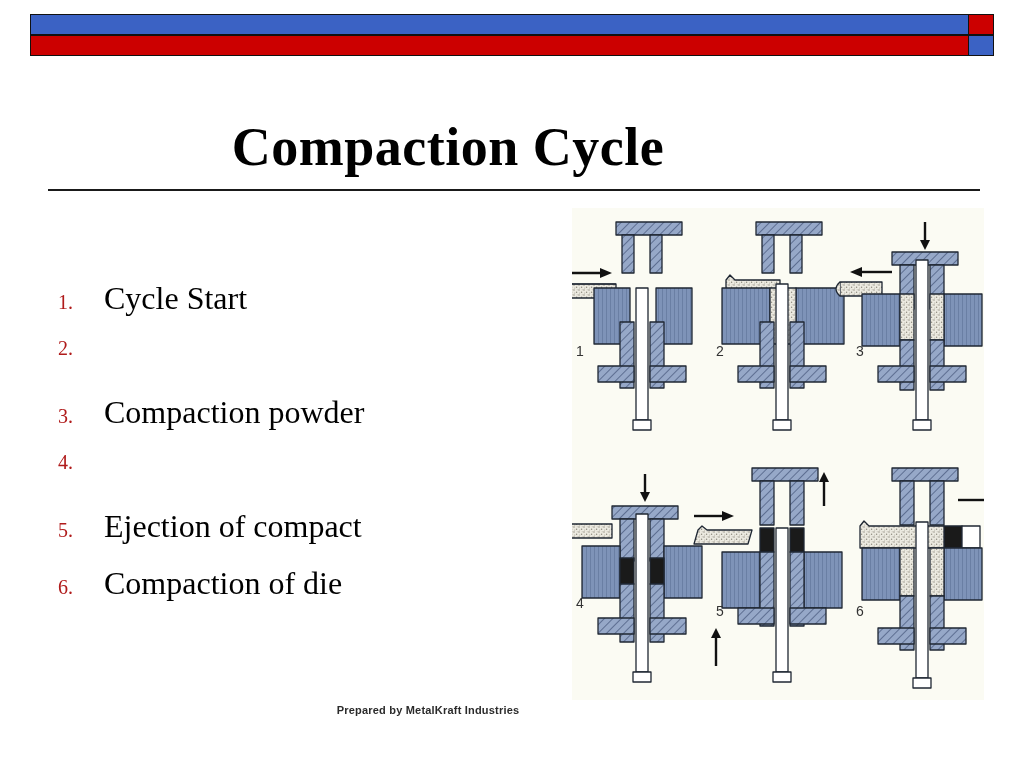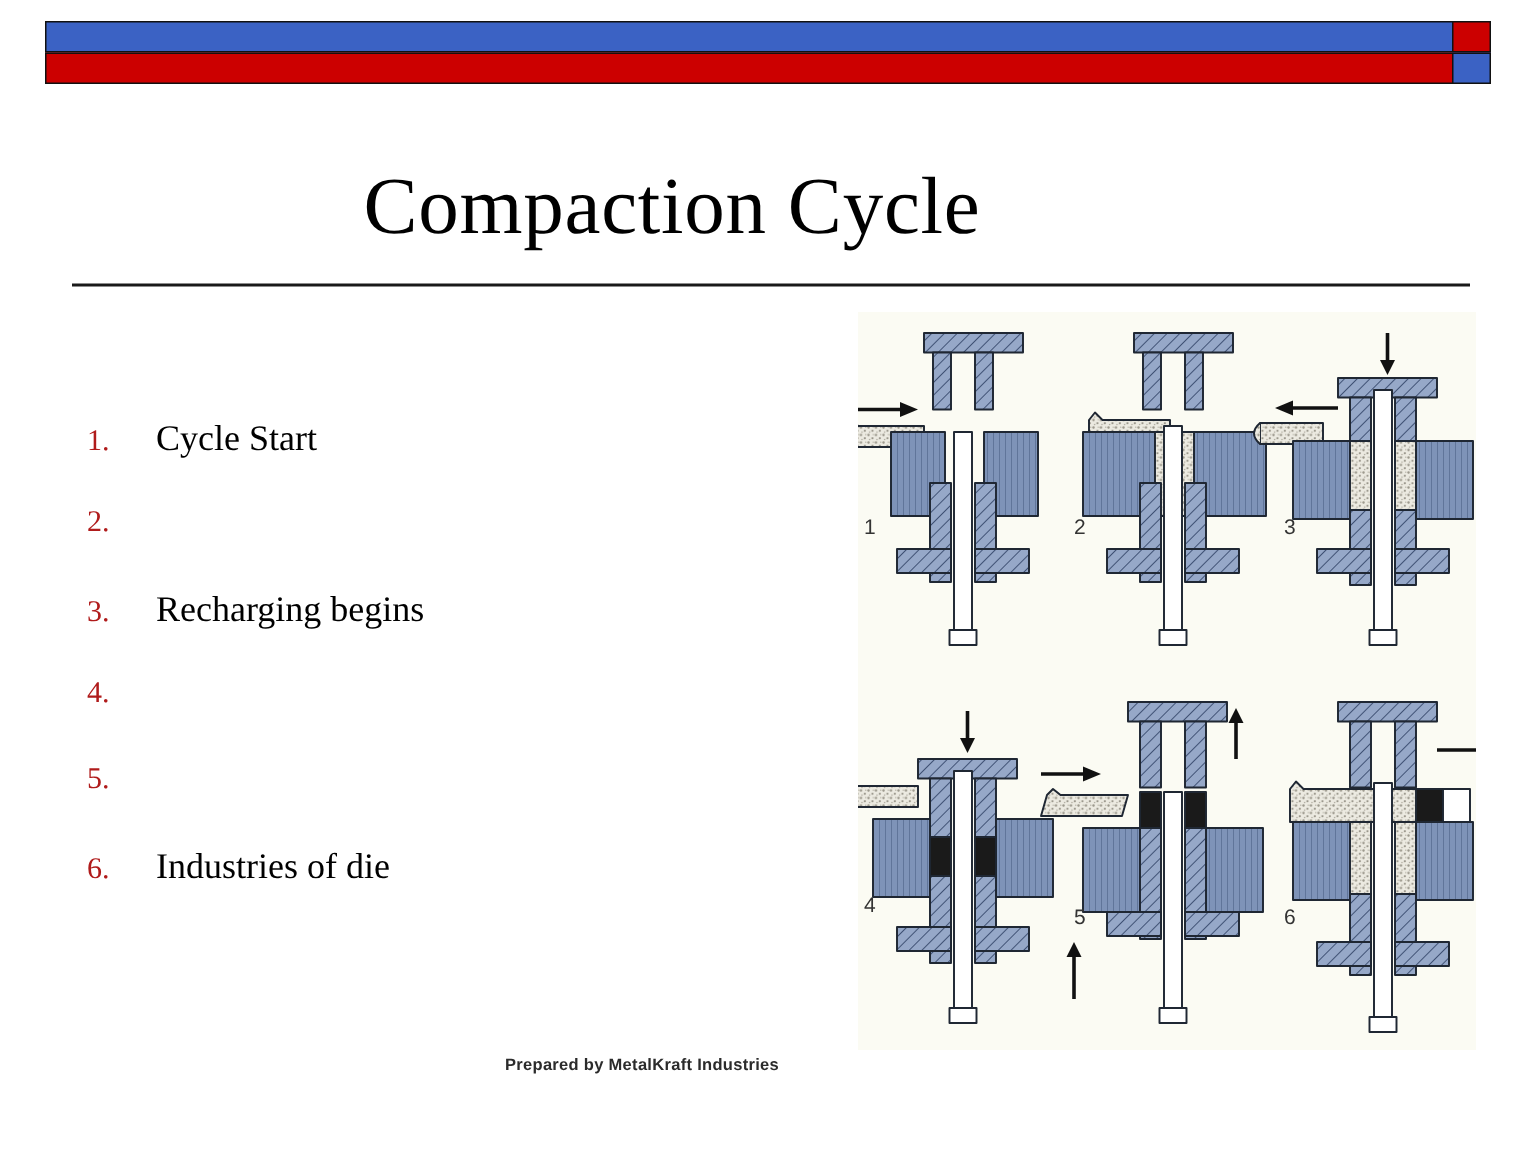--- a/index.html
+++ b/index.html
@@ -43,27 +43,27 @@
     border: 1px solid #111111;
     box-sizing: border-box;
   }
   .banner-cap.top    { top: 0;  background: #cc0000; }
   .banner-cap.bottom { top: 21px; background: #3b62c4; }
 
   
   .title {
     position: absolute;
     left: 0;
-    top: 102px;
+    top: 112px;
     width: 896px;
     text-align: center;
     font-size: 54px;
     line-height: 70px;
     color: #000000;
-    font-weight: normal;
+    font-weight: bold;
     letter-spacing: 0.5px;
   }
   .title-rule {
     position: absolute;
     left: 48px;
     top: 189px;
     width: 932px;
     height: 0;
     border-top: 2px solid #1a1a1a;
   }
@@ -83,21 +83,21 @@
   .list-num {
     width: 52px;
     flex: 0 0 52px;
     color: #b01b1b;
     font-size: 20px;
     text-align: left;
     padding-left: 6px;
     box-sizing: border-box;
   }
   .list-text {
-    font-size: 24px;
+    font-size: 32px;
     color: #000000;
     white-space: nowrap;
   }
 
   
   .footer {
     position: absolute;
     left: 0;
     top: 704px;
     width: 856px;
@@ -136,31 +136,32 @@
 <div class="list">
   <div class="list-item">
     <span class="list-num">1.</span>
     <span class="list-text">Cycle Start</span>
   </div>
   <div class="list-item">
     <span class="list-num">2.</span>
   </div>
   <div class="list-item">
     <span class="list-num">3.</span>
-    <span class="list-text">Recharging begins</span>
+    <span class="list-text">Compaction powder</span>
   </div>
   <div class="list-item">
     <span class="list-num">4.</span>
   </div>
   <div class="list-item">
     <span class="list-num">5.</span>
+    <span class="list-text">Ejection of compact</span>
   </div>
   <div class="list-item">
     <span class="list-num">6.</span>
-    <span class="list-text">Industries of die</span>
+    <span class="list-text">Compaction of die</span>
   </div>
 </div>
 
 <div class="figure">
 <svg width="412" height="492" viewBox="0 0 412 492" xmlns="http://www.w3.org/2000/svg">
   <defs>
 
     <pattern id="hatch" width="6" height="6" patternTransform="rotate(45)" patternUnits="userSpaceOnUse">
       <rect width="6" height="6" fill="#96a8c8"></rect>
       <line x1="0" y1="0" x2="0" y2="6" stroke="#3d4f73" stroke-width="1.3"></line>

